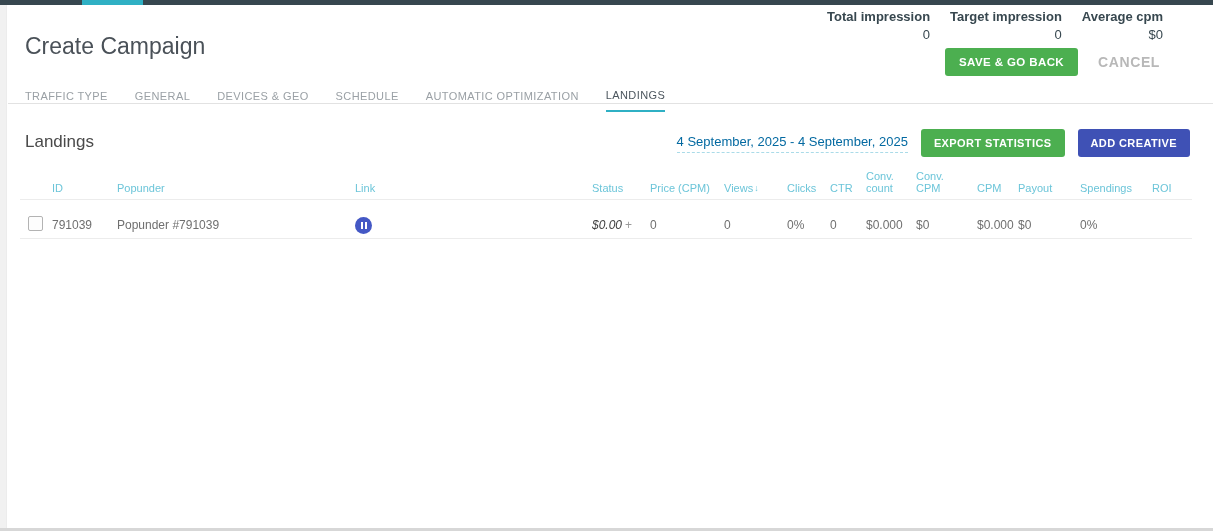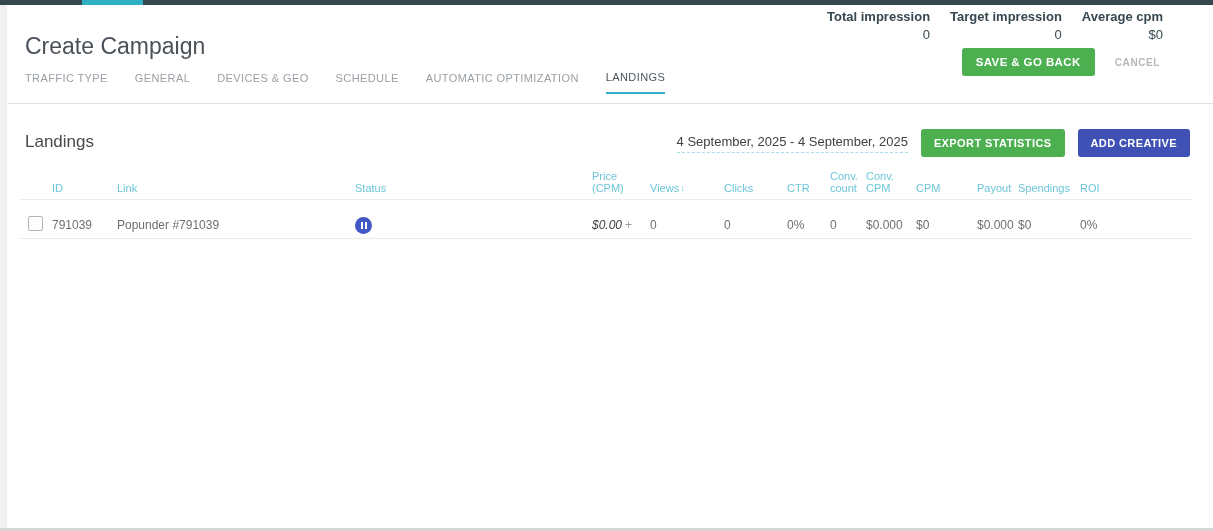--- a/index.html
+++ b/index.html
@@ -16,32 +16,32 @@
 
   
   .page-title { position:absolute; left:25px; top:33px; font-size:23px; font-weight:400; color:#4a5158; }
   .metrics { position:absolute; top:9px; right:50px; display:flex; gap:20px; }
   .metric { text-align:right; }
   .metric-label { font-size:13px; font-weight:700; color:#37474f; line-height:15px; }
   .metric-value { font-size:13px; color:#37474f; margin-top:3px; }
   .header-actions { position:absolute; top:48px; right:53px; display:flex; align-items:center; gap:20px; }
   .btn { border:none; cursor:pointer; font-family:"Liberation Sans", sans-serif; font-weight:700; letter-spacing:0.4px; border-radius:3px; }
   .btn-save { background:#4caf50; color:#fff; font-size:11.5px; padding:8px 14px; }
-  .btn-cancel { background:transparent; color:#b8b8b8; font-size:10px; letter-spacing:0.6px; }
+  .btn-cancel { background:transparent; color:#b8b8b8; font-size:14px; letter-spacing:0.6px; }
 
   
-  .tabs { position:absolute; left:25px; top:72px; display:flex; gap:27px; }
+  .tabs { position:absolute; left:25px; top:90px; display:flex; gap:27px; }
   .tab { font-size:11px; letter-spacing:0.4px; color:#9aa0a5; line-height:11px; padding-bottom:9px; cursor:pointer; background:none; border:none; font-family:"Liberation Sans", sans-serif; }
   .tab.active { color:#4c565e; border-bottom:2px solid #2fb0c4; }
   .tabs-divider { position:absolute; left:8px; right:0; top:103px; height:1px; background:#e2e2e2; }
 
   
   .section-title { position:absolute; left:25px; top:132px; font-size:17px; font-weight:400; color:#4a4a4a; }
   .section-controls { position:absolute; top:129px; right:23px; display:flex; align-items:center; gap:13px; }
-  .date-range { font-size:13px; color:#404040; border-bottom:1px dashed #aadbe8; padding-bottom:3px; cursor:pointer; }
+  .date-range { font-size:13px; color:#0369a1; border-bottom:1px dashed #aadbe8; padding-bottom:3px; cursor:pointer; }
   .btn-export { background:#4caf50; color:#fff; font-size:11px; padding:8px 13px; }
   .btn-add { background:#3f51b5; color:#fff; font-size:11px; padding:8px 13px;text-align:center; }
 
   
   .table { position:absolute; left:20px; right:21px; top:170px; }
   .tr {
     display:grid;
     grid-template-columns:32px 65px 238px 237px 58px 74px 63px 43px 36px 50px 61px 41px 62px 72px 1fr;
   }
   .thead { align-items:end; height:30px; border-bottom:1px solid #ececec; }
@@ -104,20 +104,21 @@
   <div class="section-controls">
     <span class="date-range">4 September, 2025 - 4 September, 2025</span>
     <button class="btn btn-export">EXPORT STATISTICS</button>
     <button class="btn btn-add">ADD CREATIVE</button>
   </div>
 
   <div class="table">
     <div class="tr thead">
       <div class="th"></div>
       <div class="th">ID</div>
+      <div class="th">Popunder</div>
       <div class="th">Link</div>
       <div class="th">Status</div>
       <div class="th">Price (CPM)</div>
       <div class="th th-views">
         <span>Views</span>
         <span class="sort-arrow">↓</span>
       </div>
       <div class="th">Clicks</div>
       <div class="th">CTR</div>
       <div class="th">Conv. count</div>

